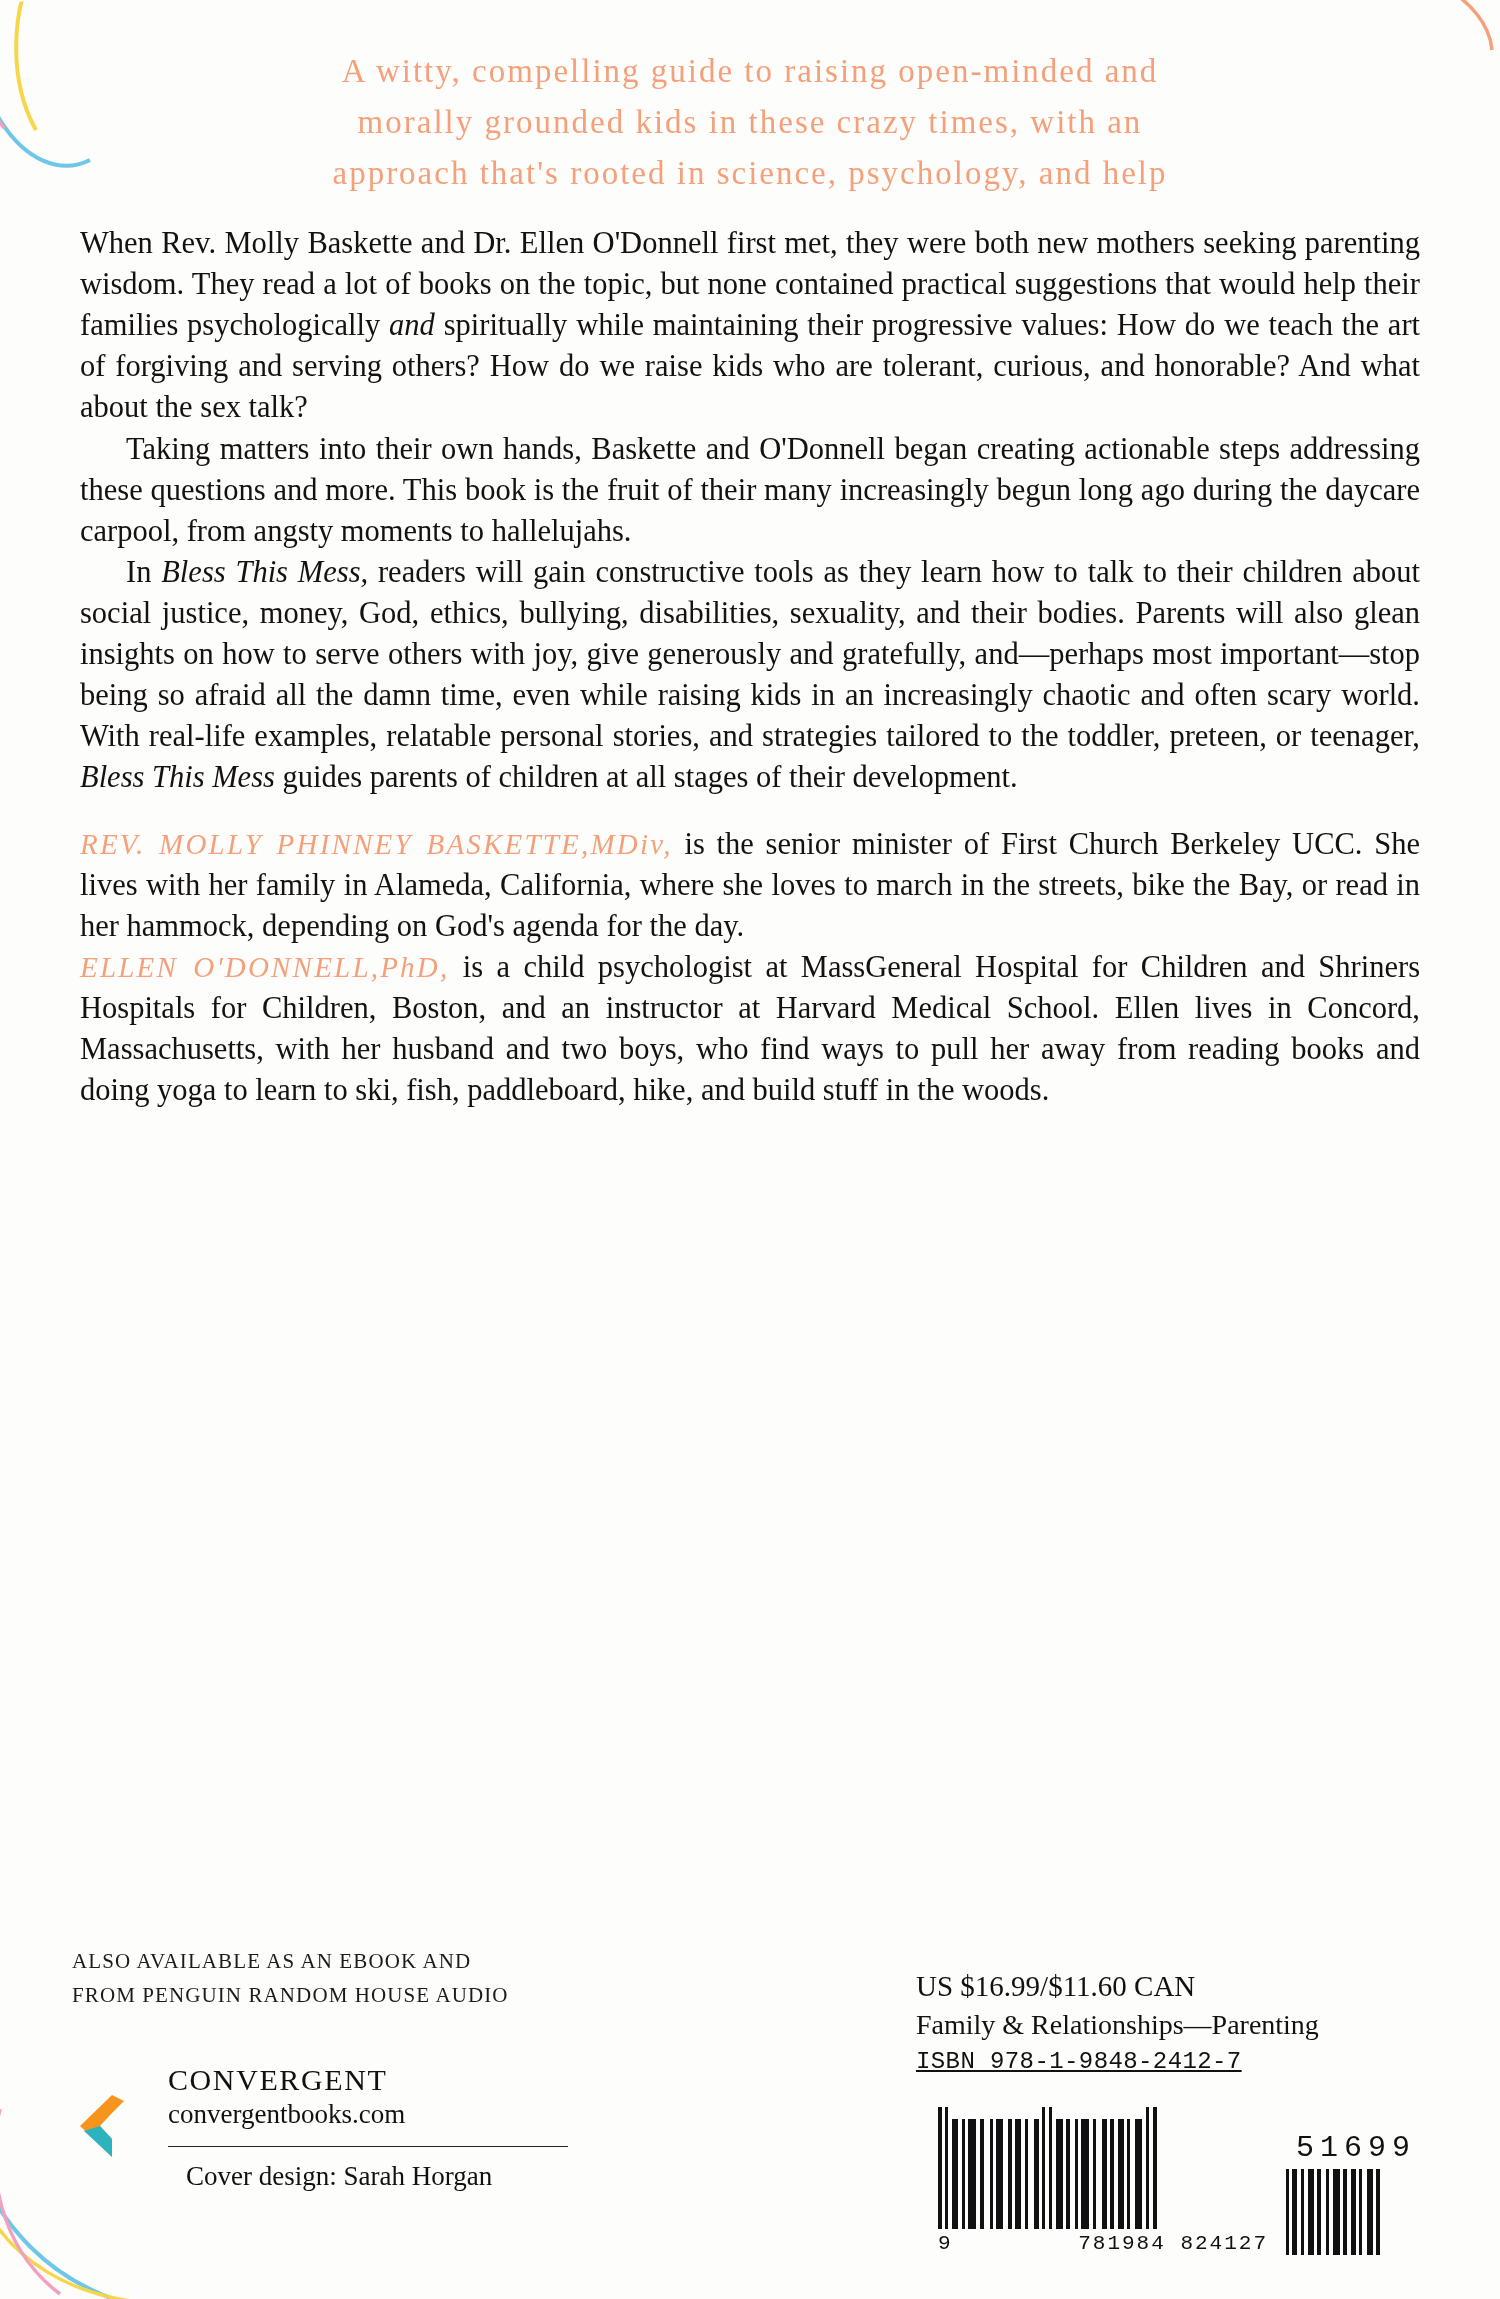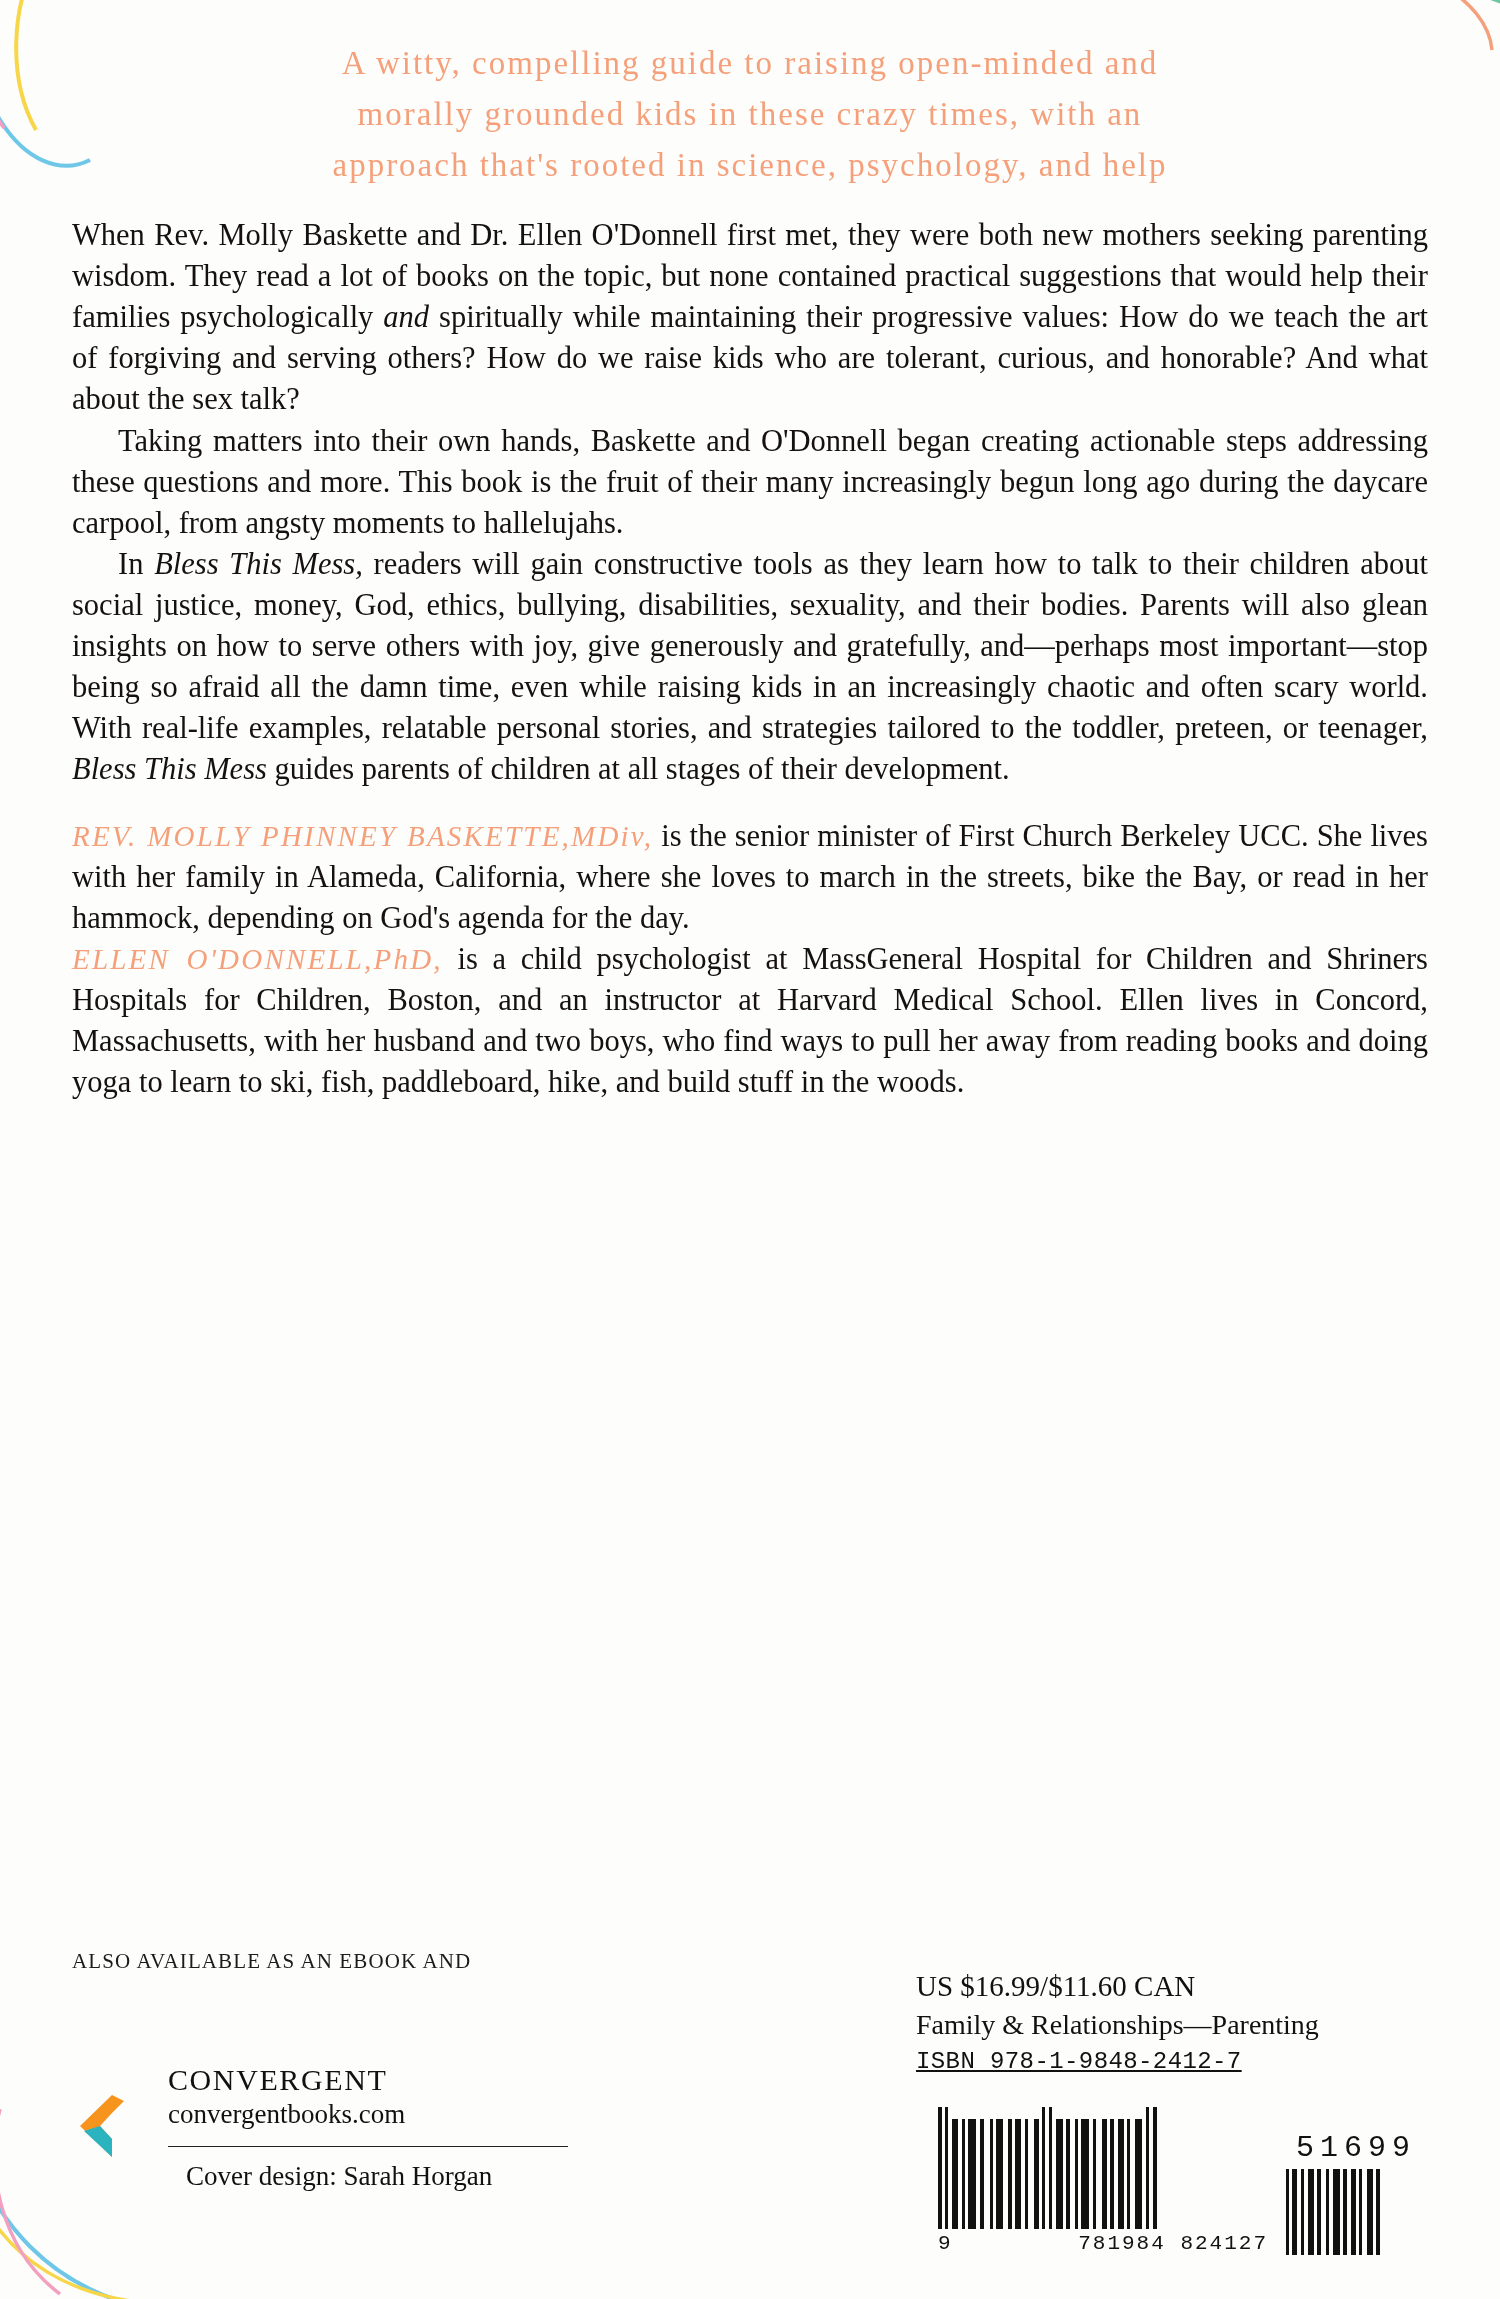--- a/index.html
+++ b/index.html
@@ -14,22 +14,23 @@
     color: #1b1b1b;
     overflow: hidden;
     position: relative;
   }
 
   .page {
     position: relative;
     width: 1500px;
     height: 2299px;
     box-sizing: border-box;
-    padding: 0;
+    padding: 8px;
     overflow: hidden;
+    border-radius: 31px;
   }
 
   
   .scribble {
     position: absolute;
     pointer-events: none;
   }
   .scribble-top-left {
     top: -40px;
     left: -30px;
@@ -279,20 +280,21 @@
 
   <div class="bios">
     <p><span class="bio-name">REV. MOLLY PHINNEY BASKETTE,</span><span class="bio-name small">MDiv,</span><span> is the senior minister of First Church Berkeley UCC. She lives with her family in Alameda, California, where she loves to march in the streets, bike the Bay, or read in her hammock, depending on God's agenda for the day.</span></p>
     <p><span class="bio-name">ELLEN O'DONNELL,</span><span class="bio-name small">PhD,</span><span> is a child psychologist at MassGeneral Hospital for Children and Shriners Hospitals for Children, Boston, and an instructor at Harvard Medical School. Ellen lives in Concord, Massachusetts, with her husband and two boys, who find ways to pull her away from reading books and doing yoga to learn to ski, fish, paddleboard, hike, and build stuff in the woods.</span></p>
   </div>
 
   <div class="footer">
 
     <div class="ebook-note">
       <span>ALSO AVAILABLE AS AN EBOOK AND</span>
+      <span>FROM PENGUIN RANDOM HOUSE AUDIO</span>
     </div>
 
     <div class="imprint">
       <svg class="imprint-mark" viewBox="0 0 74 78">
         <polygon points="8,39 40,8 40,26 28,39 40,52 40,70" fill="#f7941e"></polygon>
         <polygon points="40,8 40,26 52,14" fill="#f7941e"></polygon>
         <polygon points="28,39 40,52 40,70 12,44" fill="#2bb3c0"></polygon>
       </svg>
       <div class="imprint-text">
         <div class="imprint-name">CONVERGENT</div>

